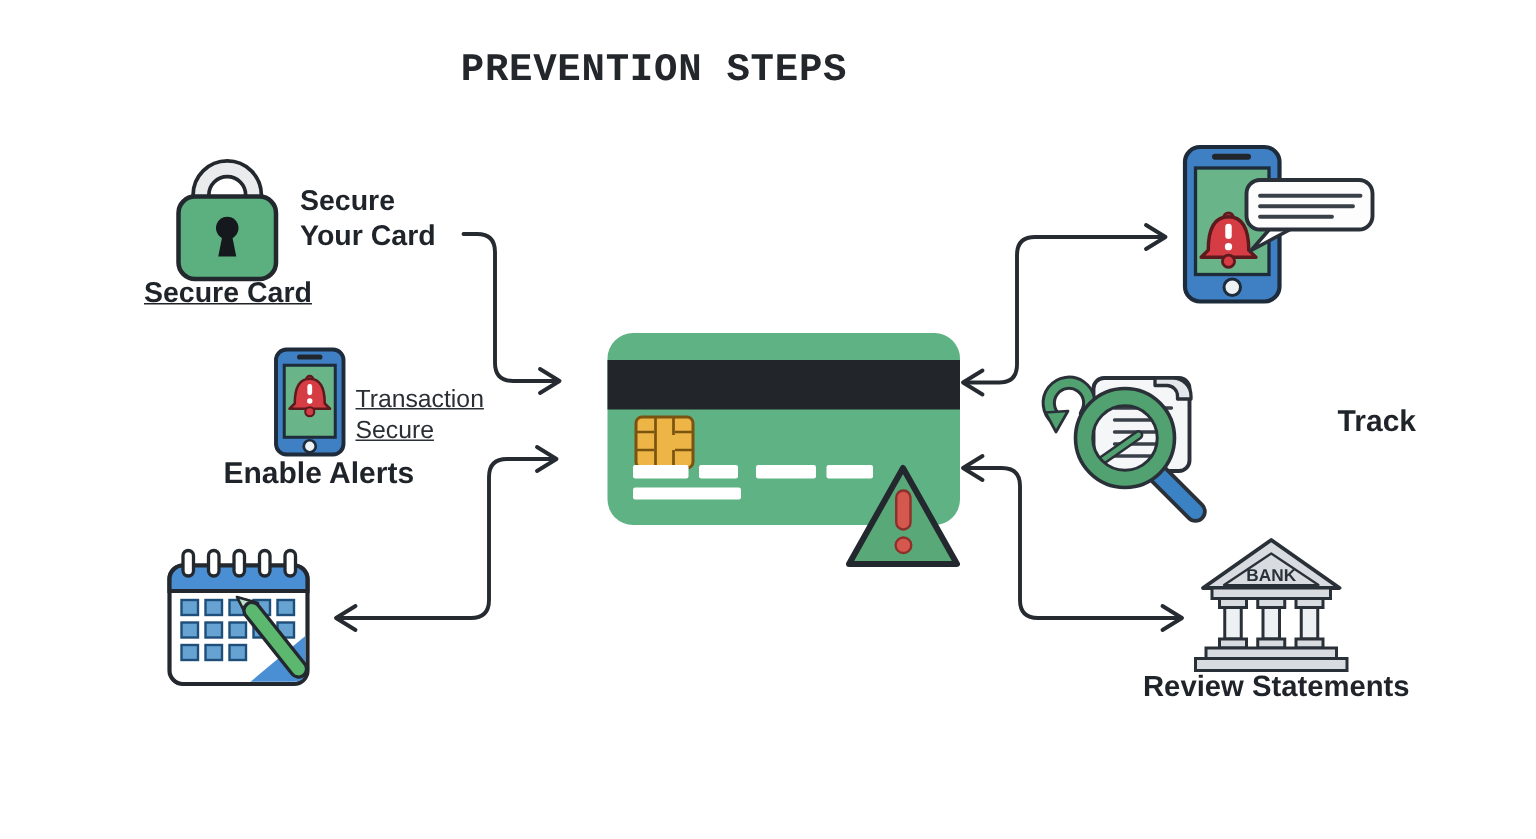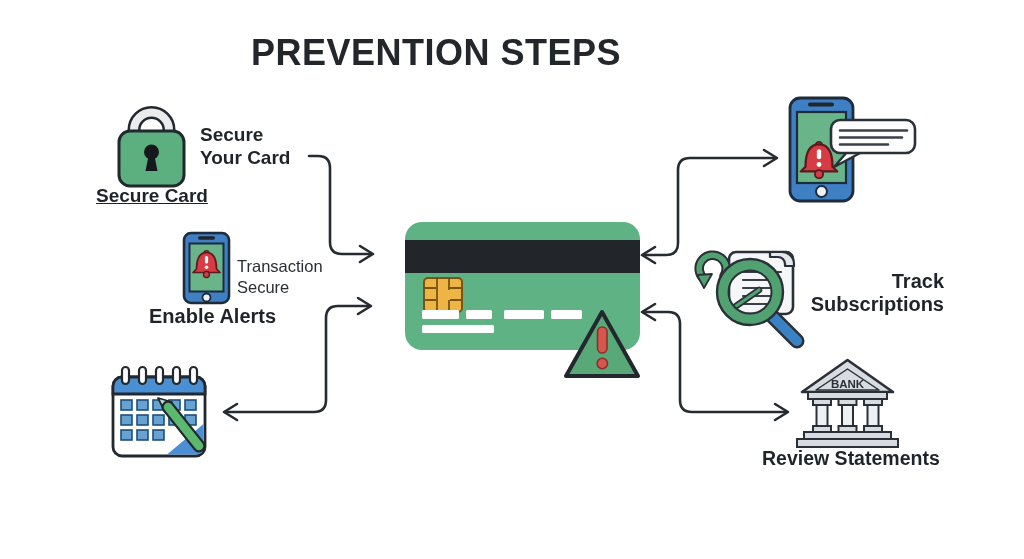--- a/index.html
+++ b/index.html
@@ -4,27 +4,27 @@
 <style>
   html,body{margin:0;padding:0;background:#ffffff;}
   #canvas{
     position:relative;width:1024px;height:559px;background:#ffffff;overflow:hidden;
     font-family:"Liberation Sans", sans-serif;color:#1f242a;
   }
   #diagram-svg{position:absolute;left:0;top:0;}
   .lbl{position:absolute;line-height:1.2;}
   .title{
     left:0;top:31px;width:872px;text-align:center;
-    font-size:36px;font-weight:bold;letter-spacing:.5px;color:#23272c;
+    font-size:26px;font-weight:bold;letter-spacing:.5px;color:#23272c;font-family:Liberation Mono, monospace;
   }
   .h-bold{font-size:19px;font-weight:bold;line-height:23px;}
   .h-reg{font-size:16.5px;font-weight:400;line-height:21px;color:#2a2f35;}
   .secure-title{left:200px;top:123px;}
   .secure-caption{left:96px;top:185px;font-size:19px;font-weight:bold;text-decoration:underline;}
-  .trans-title{left:237px;top:256px;}
+  .trans-title{left:237px;top:256px;text-decoration:underline;}
   .enable-caption{left:149px;top:304px;font-size:20px;font-weight:bold;}
   .track-title{left:778px;top:270px;width:166px;text-align:right;font-size:20px;}
   .bank-caption{left:762px;top:445px;width:182px;text-align:left;
     font-size:19.5px;font-weight:bold;line-height:26px;}
 </style>
 </head>
 <body>
 
 <div id="canvas">
 
@@ -204,20 +204,19 @@
   <div class="lbl secure-caption">Secure Card</div>
 
   <div class="lbl h-reg trans-title">
     <div>Transaction</div>
     <div>Secure</div>
   </div>
   <div class="lbl enable-caption">Enable Alerts</div>
 
   <div class="lbl h-bold track-title">
     <div>Track</div>
-    <div>Subscriptions</div>
   </div>
 
   <div class="lbl bank-caption">
     <div>Review Statements</div>
   </div>
 
 </div>
 
 </body></html>

